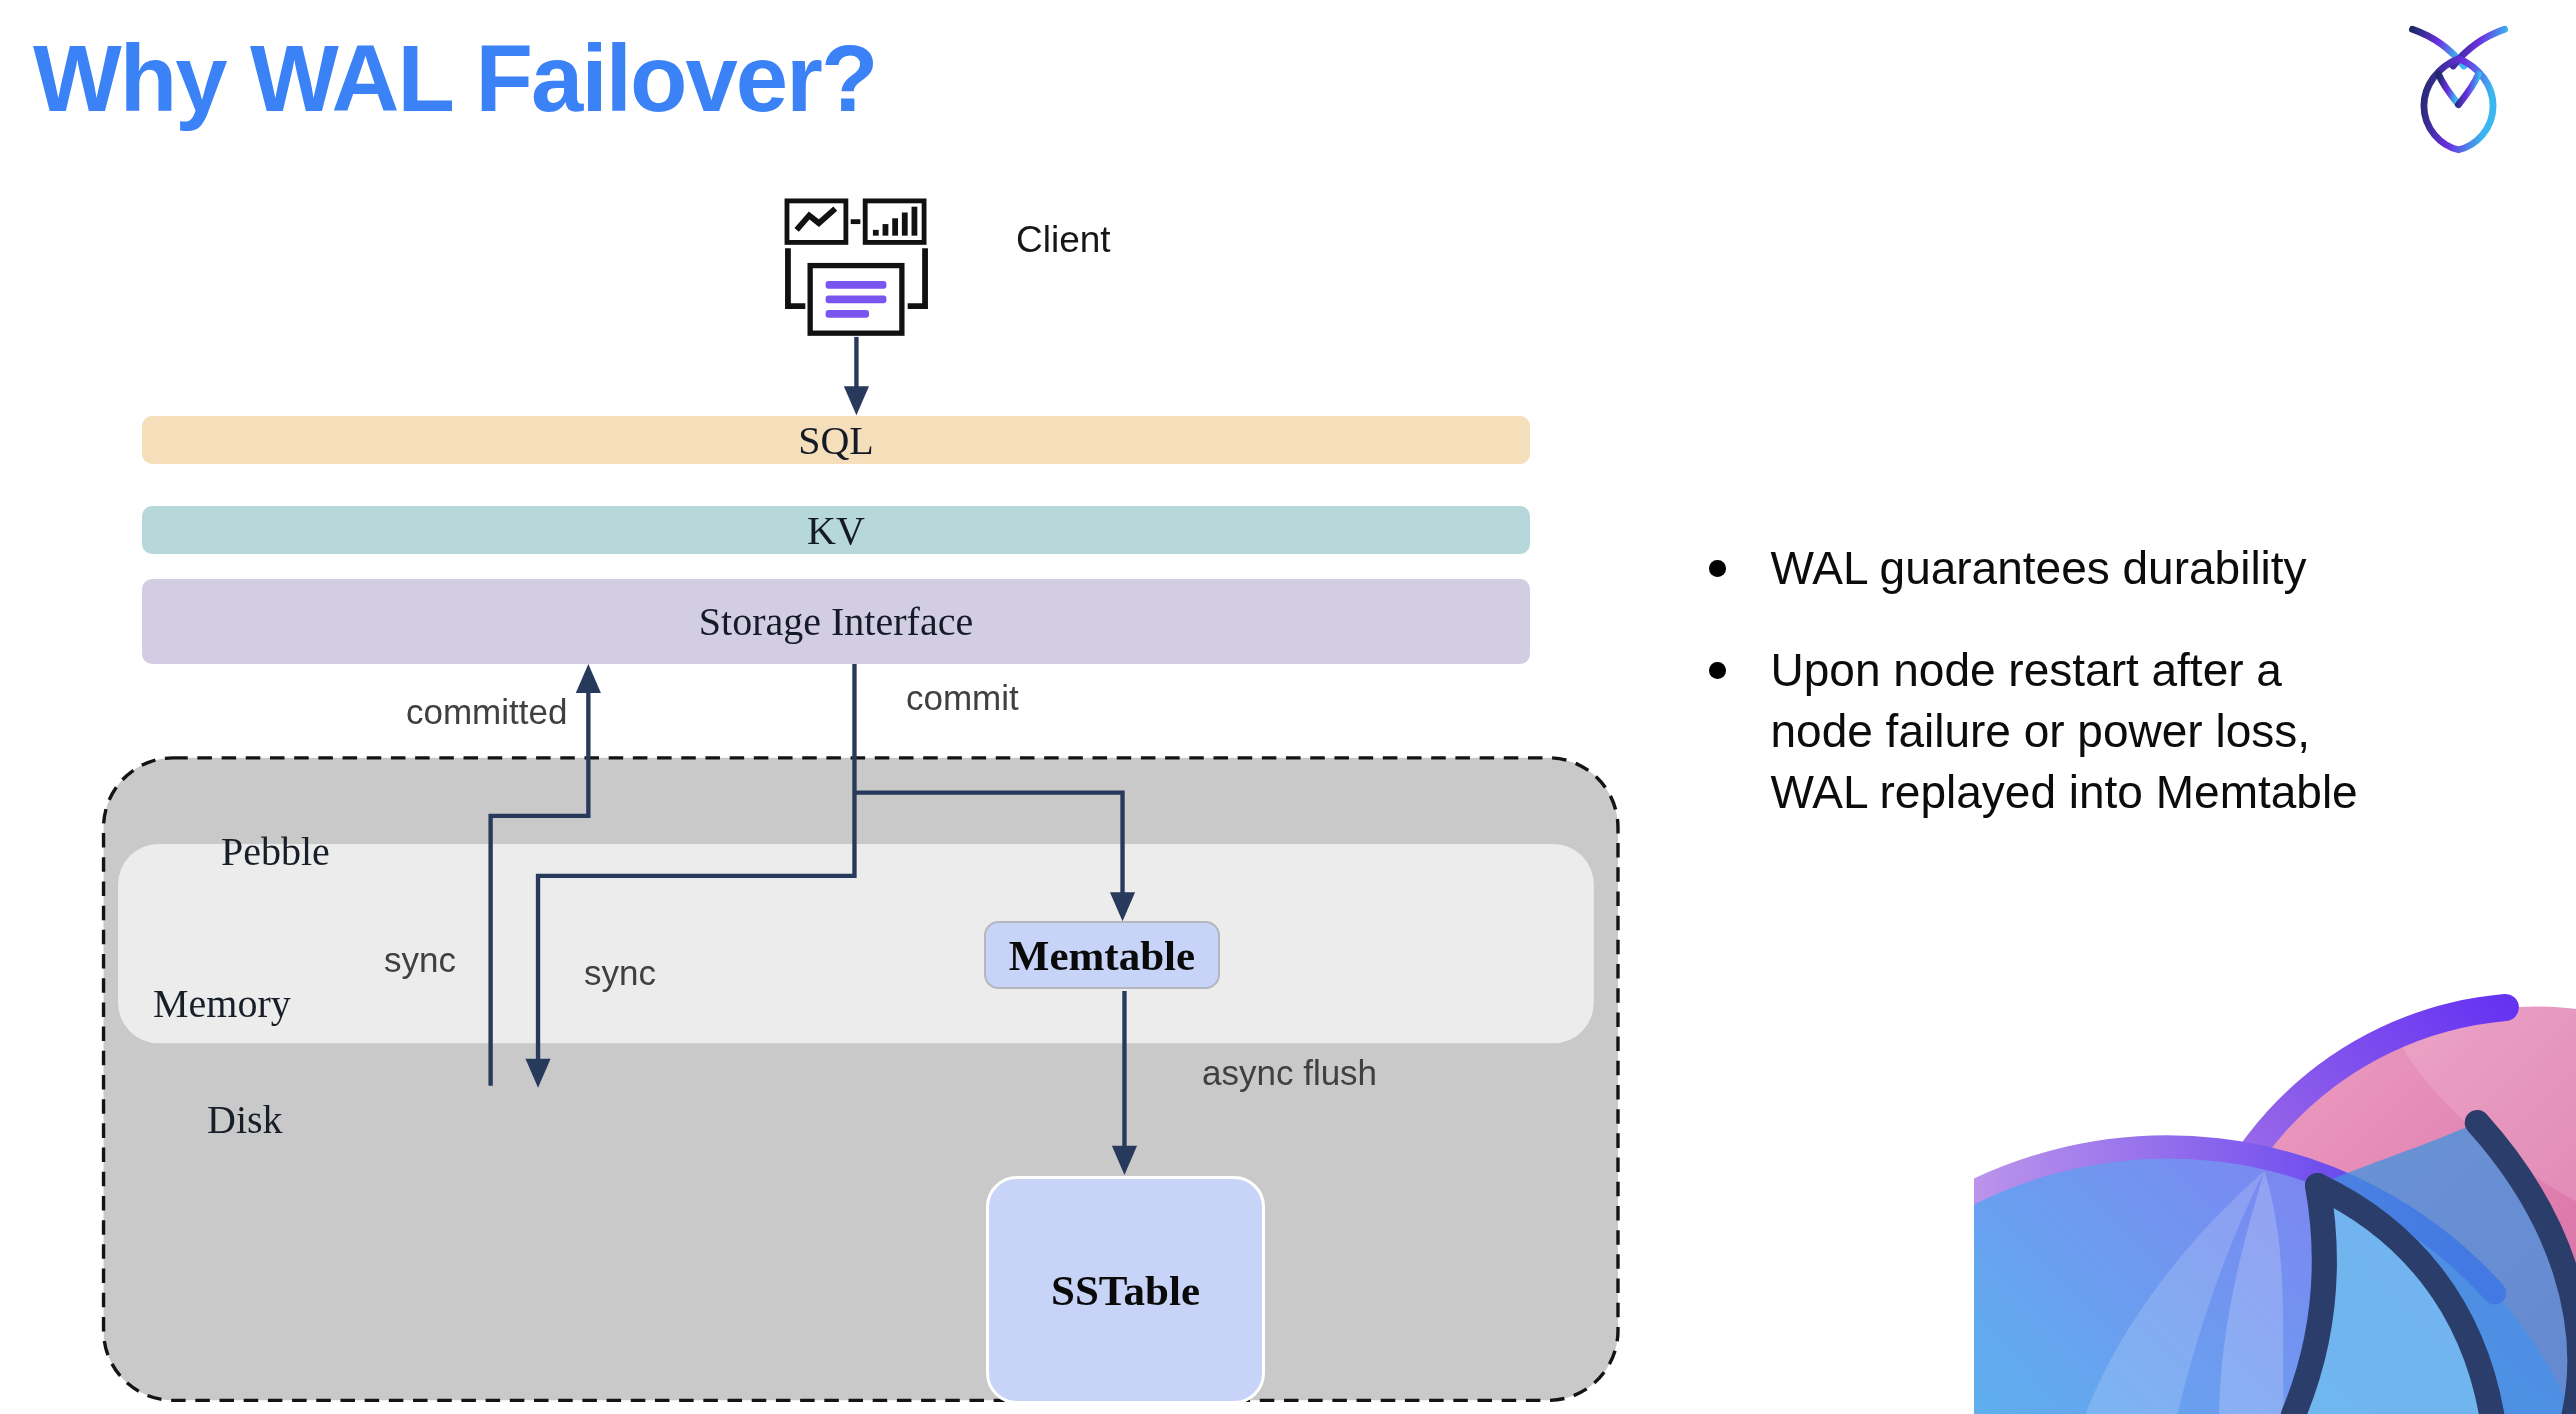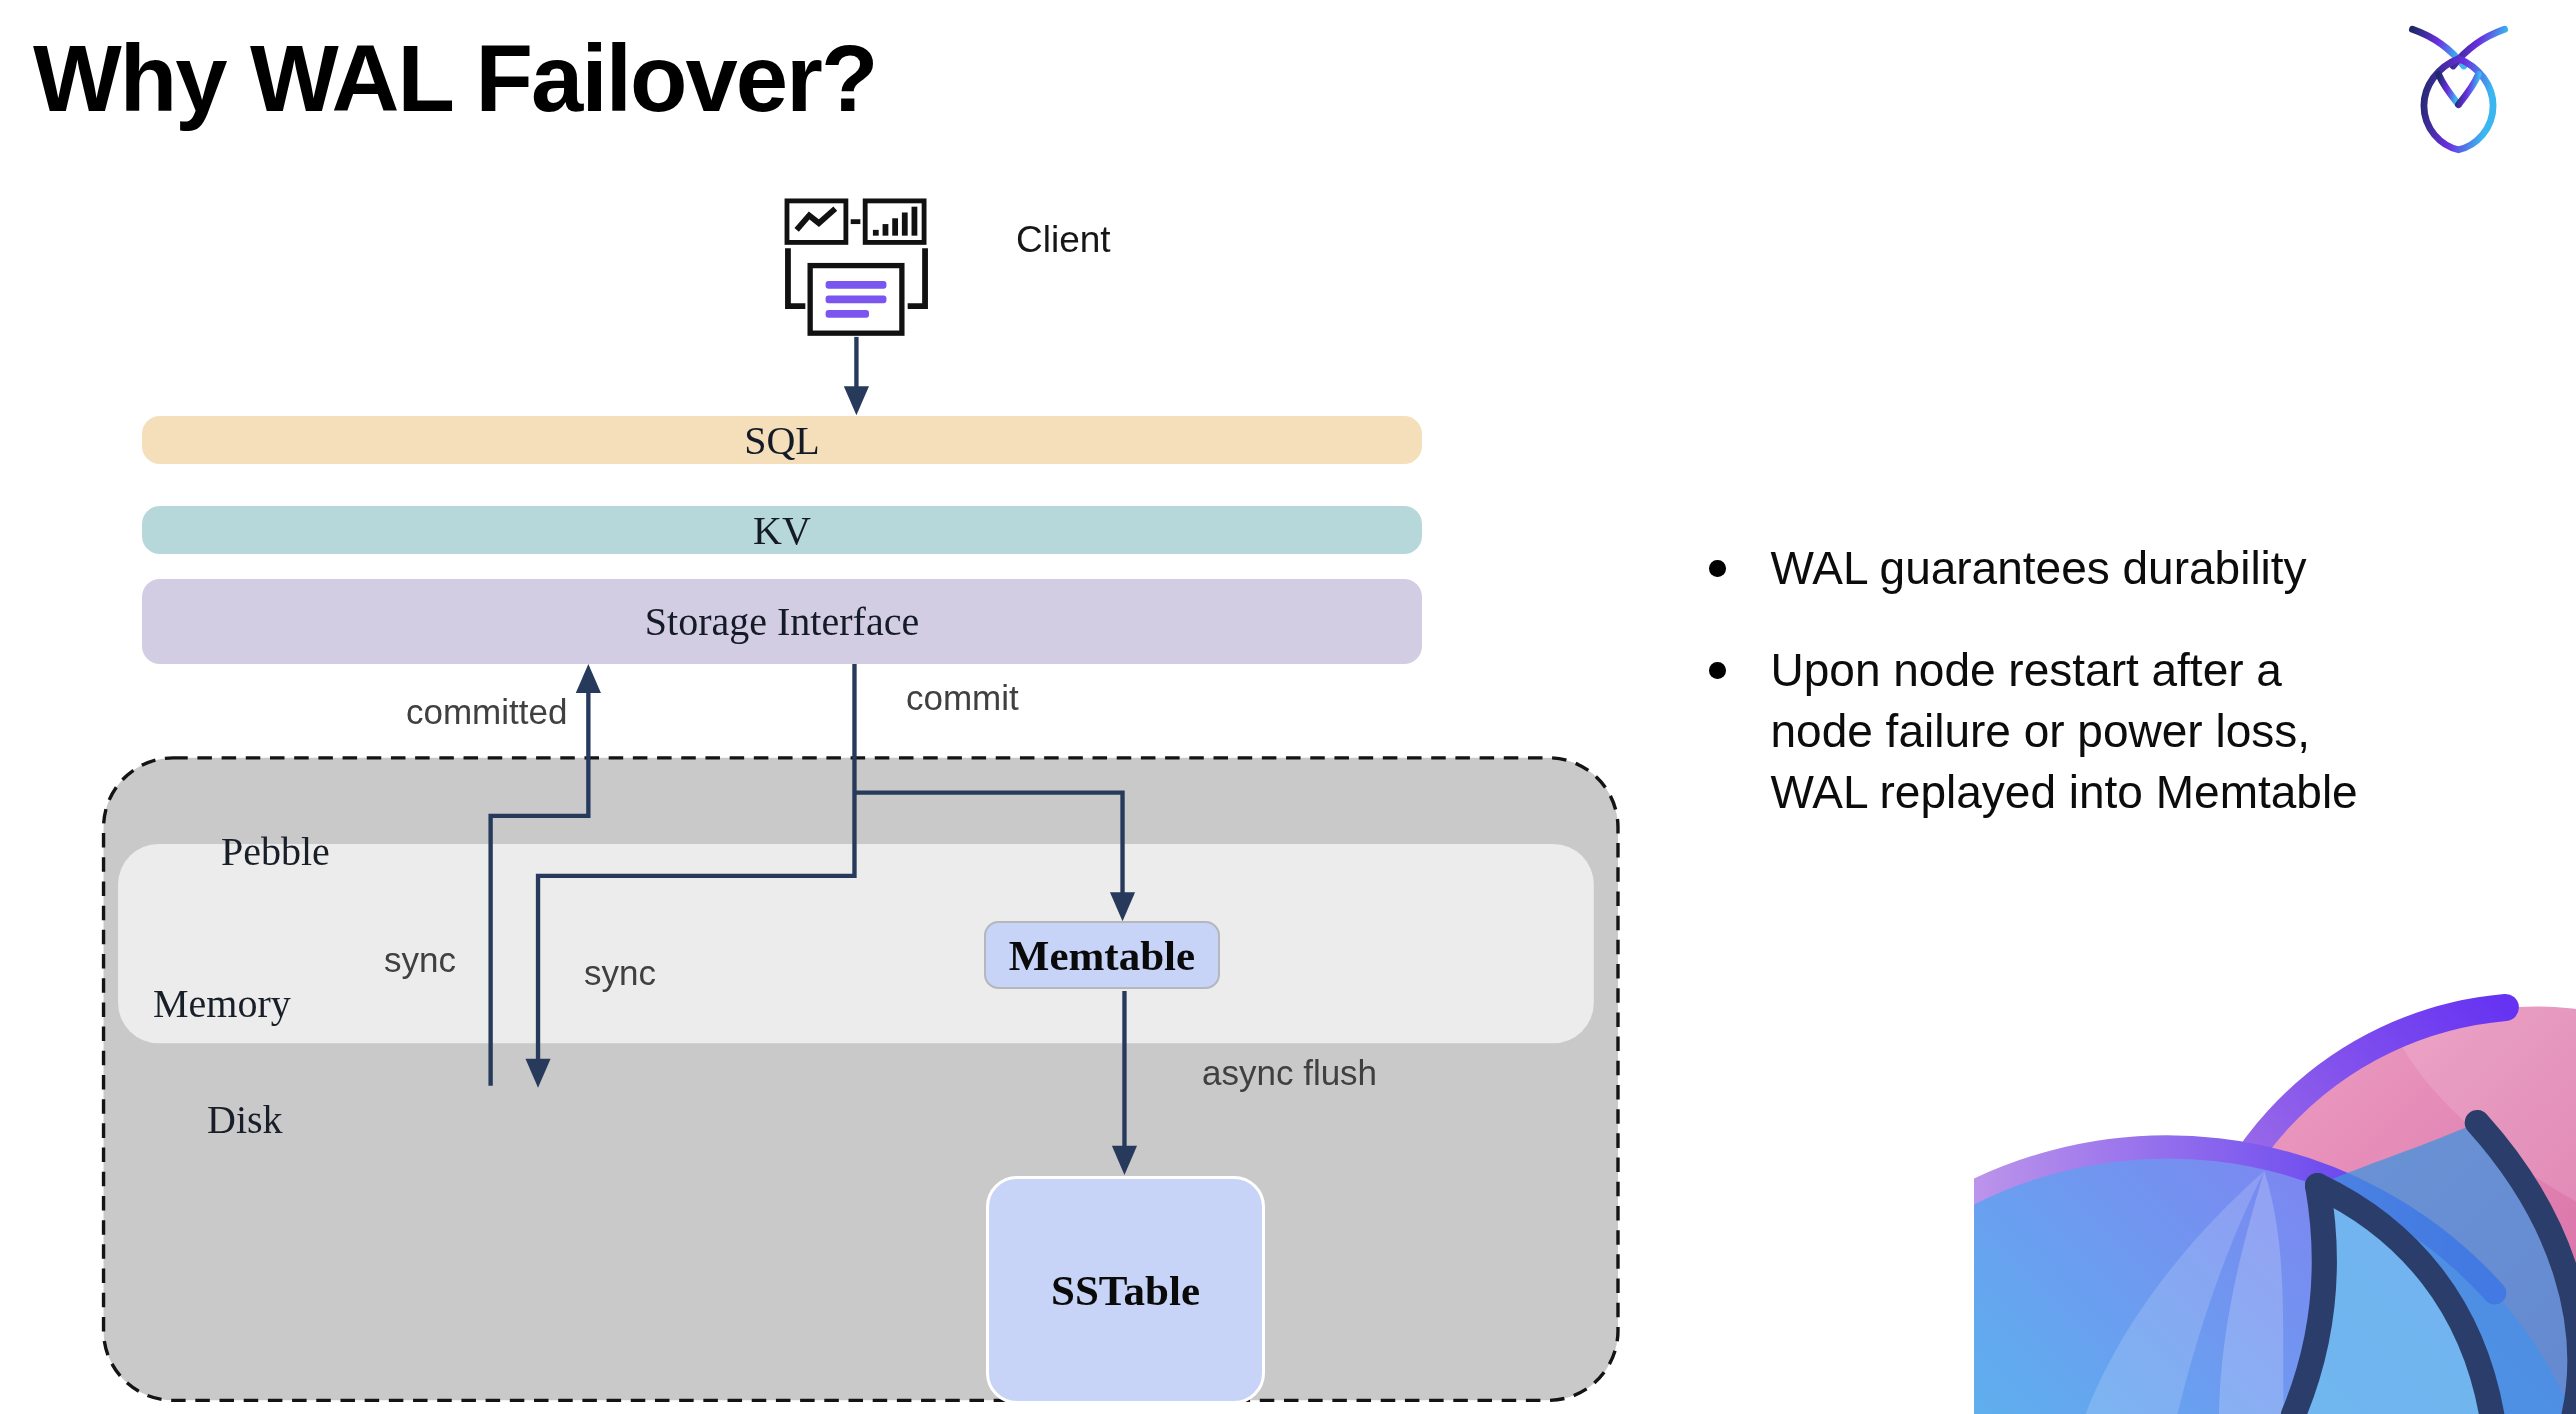--- a/index.html
+++ b/index.html
@@ -8,28 +8,28 @@
     background:#ffffff; overflow:hidden;
     font-family:"Liberation Sans", sans-serif;
     color:#111;
   }
   .abs { position:absolute; }
 
   
   .title {
     position:absolute; left:33px; top:25px;
     font-size:94px; font-weight:800; letter-spacing:-1.9px;
-    color:#000000; white-space:nowrap;
+    color:#3b82f6; white-space:nowrap;
   }
 
   
   .layer {
-    position:absolute; left:142px; width:1280px;
+    position:absolute; left:142px; width:1388px;
     display:flex; align-items:center; justify-content:center;
-    border-radius:18px;
+    border-radius:10px;
     font-family:"Liberation Serif", serif;
     font-size:40px; color:#141b26; white-space:nowrap;
   }
   .layer-sql     { top:416px; height:48px; background:#f5deba; }
   .layer-kv      { top:506px; height:48px; background:#b6d8da; }
   .layer-storage { top:579px; height:85px; background:#d2cde3; }
 
   
   .region-label {
     position:absolute;

